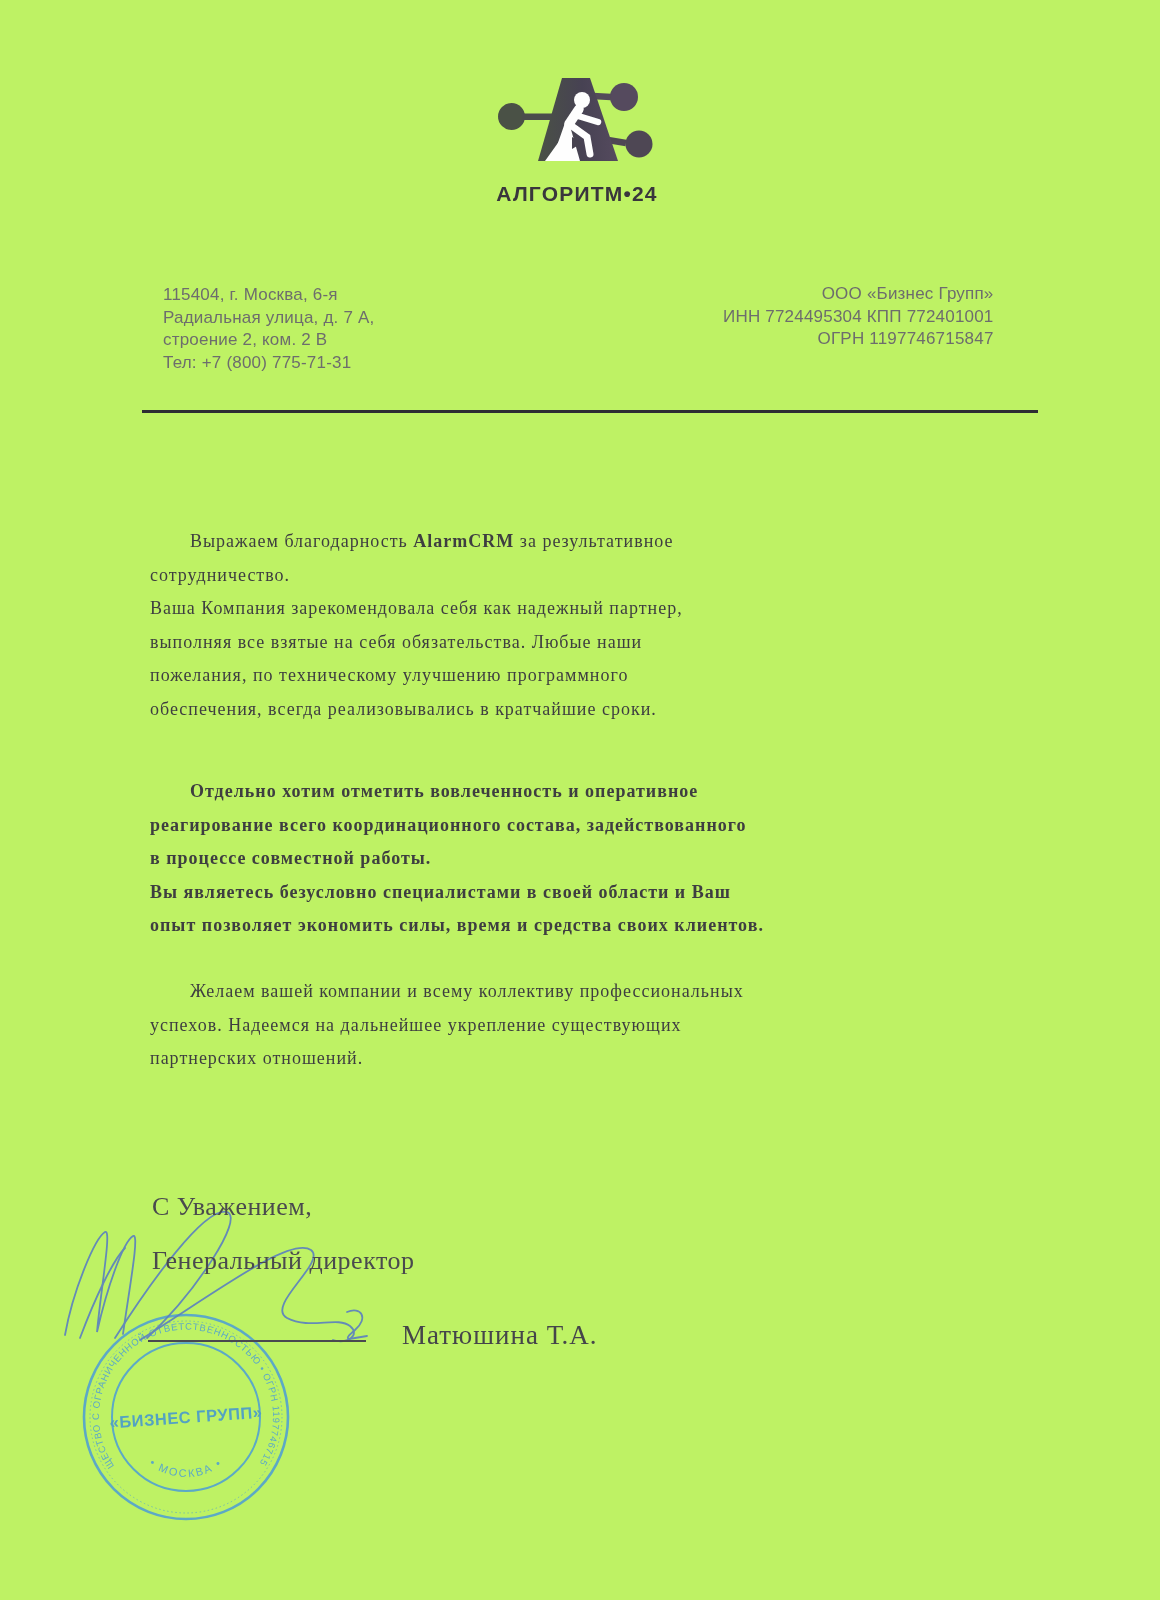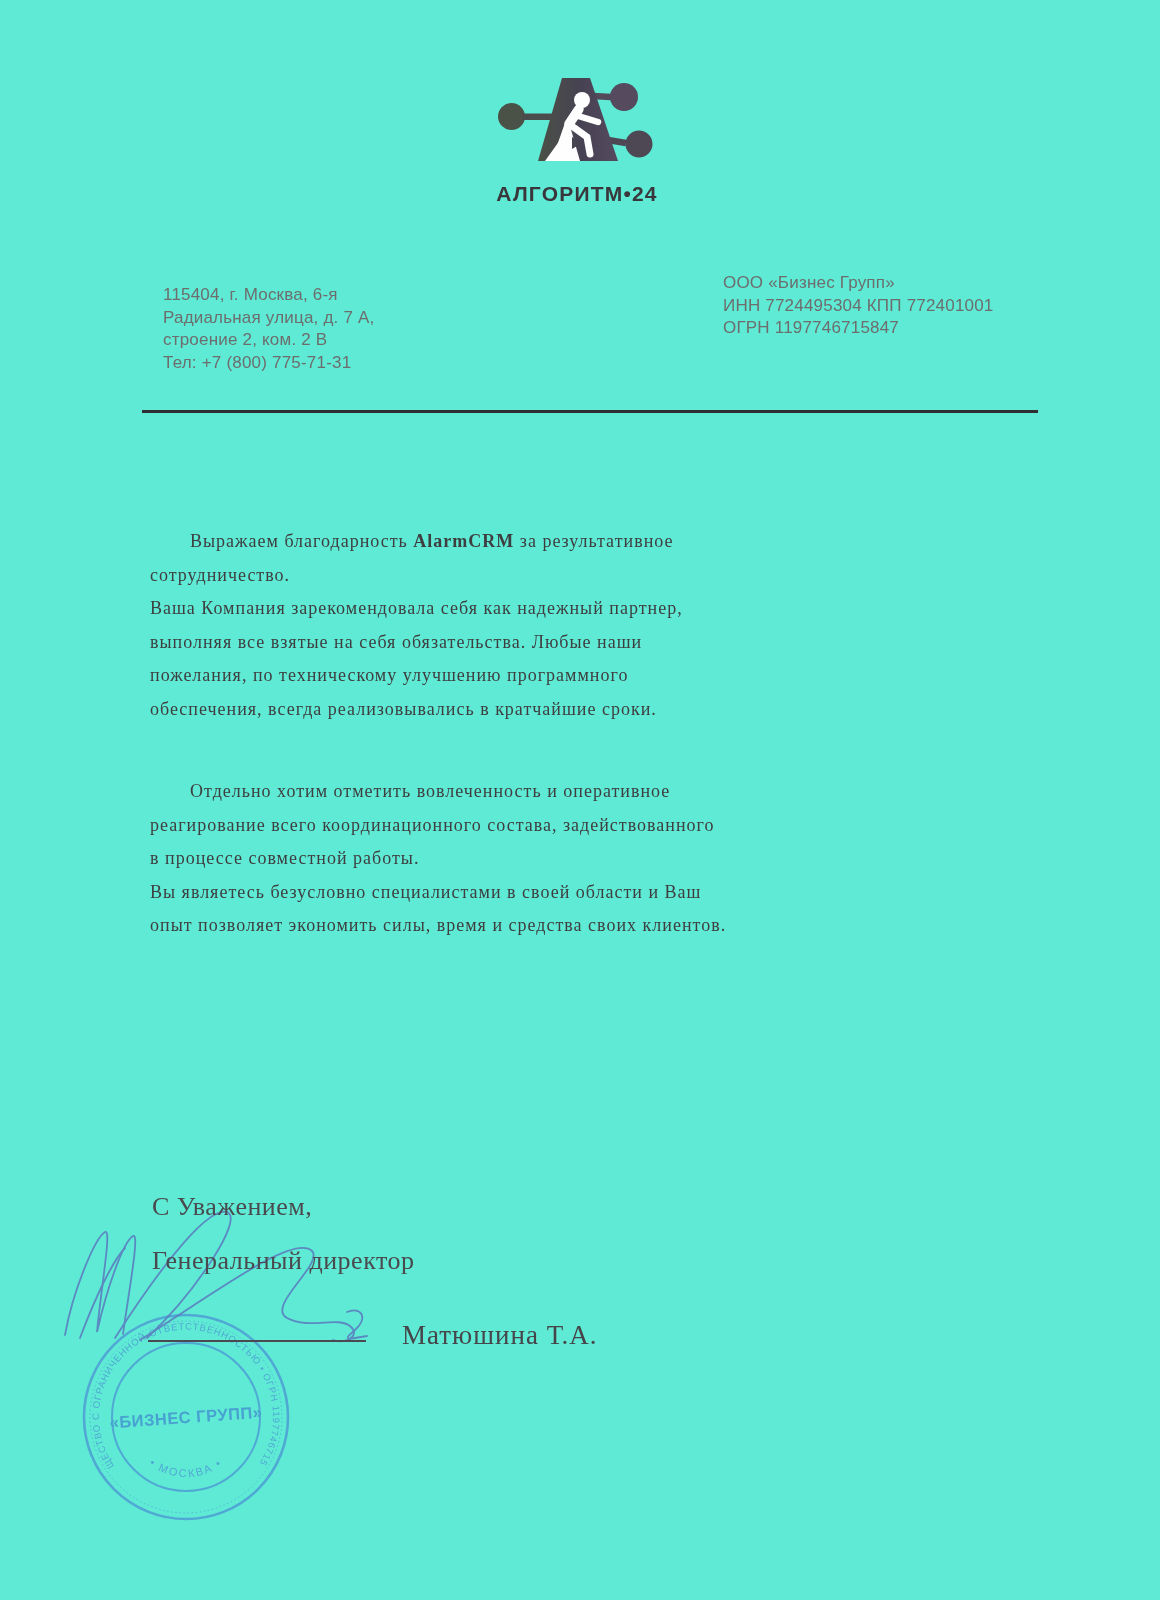--- a/index.html
+++ b/index.html
@@ -1,18 +1,18 @@
 <!DOCTYPE html>
 <html><head>
 <meta charset="utf-8">
 <style>
   html,body { margin:0; padding:0; background:#e9e9e9; }
   .page {
     position:relative; width:1160px; height:1600px; margin:0 auto;
-    background:#5eead4; overflow:hidden;
+    background:#bef264; overflow:hidden;
     font-family:"Liberation Serif", serif; color:#3e3e40;
   }
   .abs { position:absolute; }
   .addr {
     font-family:"Liberation Sans", sans-serif;
     font-size:17px; line-height:22.5px; color:#6d6d6d;
     white-space:pre-line; letter-spacing:0.2px;
   }
   .brand {
     left:457px; top:182px; width:240px; text-align:center;
@@ -20,21 +20,21 @@
     font-size:21px; letter-spacing:1.2px; color:#39363c;
   }
   .rule { left:142px; top:410px; width:896px; height:3px; background:#2e2e33; }
   .para {
     left:150px; width:915px;
     font-size:18px; line-height:33.6px; letter-spacing:1px;
     white-space:pre-line; text-indent:40px; color:#3e3e40;
   }
   .para b { font-family:"Liberation Serif", serif; }
   #p1 { top:507px; }
-  #p2 { top:757px; }
+  #p2 { top:757px;font-weight:bold; }
   #p3 { top:957px; }
   .sig-block {
     left:152px; top:1180px; font-size:26px; line-height:54px;
     color:#4a4a4e; white-space:pre-line; letter-spacing:0.5px; z-index:6;
   }
   .sig-name {
     left:366px; top:1320px; font-size:27px; color:#45454a;
     letter-spacing:1px; z-index:6;margin-left:36px;
   }
   .sig-underline { left:148px; top:1340px; width:218px; height:2px; background:#4a4a50; z-index:5; }
@@ -78,39 +78,42 @@
     <path d="M77 63 L87 69 L77 75 Z" fill="#474350"></path>
   </svg>
 
   <div class="abs brand">АЛГОРИТМ•24</div>
 
   <div class="abs addr" style="left:163px; top:284px;">115404, г. Москва, 6-я
 Радиальная улица, д. 7 А,
 строение 2, ком. 2 В
 Тел: +7 (800) 775-71-31</div>
 
-  <div class="abs addr" style="left:723px; top:272px;">ООО «Бизнес Групп»
+  <div class="abs addr" style="left:723px; top:283px;text-align:right;">ООО «Бизнес Групп»
 ИНН 7724495304 КПП 772401001
 ОГРН 1197746715847</div>
 
   <div class="abs rule"></div>
 
   <p id="p1" class="abs para"><span>Выражаем благодарность </span><b>AlarmCRM</b><span> за результативное
 сотрудничество.
 Ваша Компания зарекомендовала себя как надежный партнер,
 выполняя все взятые на себя обязательства. Любые наши
 пожелания, по техническому улучшению программного
 обеспечения, всегда реализовывались в кратчайшие сроки.</span></p>
 
   <p id="p2" class="abs para">Отдельно хотим отметить вовлеченность и оперативное
 реагирование всего координационного состава, задействованного
 в процессе совместной работы.
 Вы являетесь безусловно специалистами в своей области и Ваш
 опыт позволяет экономить силы, время и средства своих клиентов.</p>
 
+  <p id="p3" class="abs para">Желаем вашей компании и всему коллективу профессиональных
+успехов. Надеемся на дальнейшее укрепление существующих
+партнерских отношений.</p>
 
   <div class="abs sig-block">С Уважением,
 Генеральный директор</div>
 
   <svg class="abs stamp-svg" viewBox="0 0 218 218" aria-hidden="true">
     <defs>
       <path id="ringPath" d="M 36 156 A 87 87 0 1 1 182 156" fill="none"></path>
       <path id="cityPath" d="M 57 139 A 60 60 0 0 0 161 139" fill="none"></path>
     </defs>
     <g fill="none" stroke="#4f9fd4">

